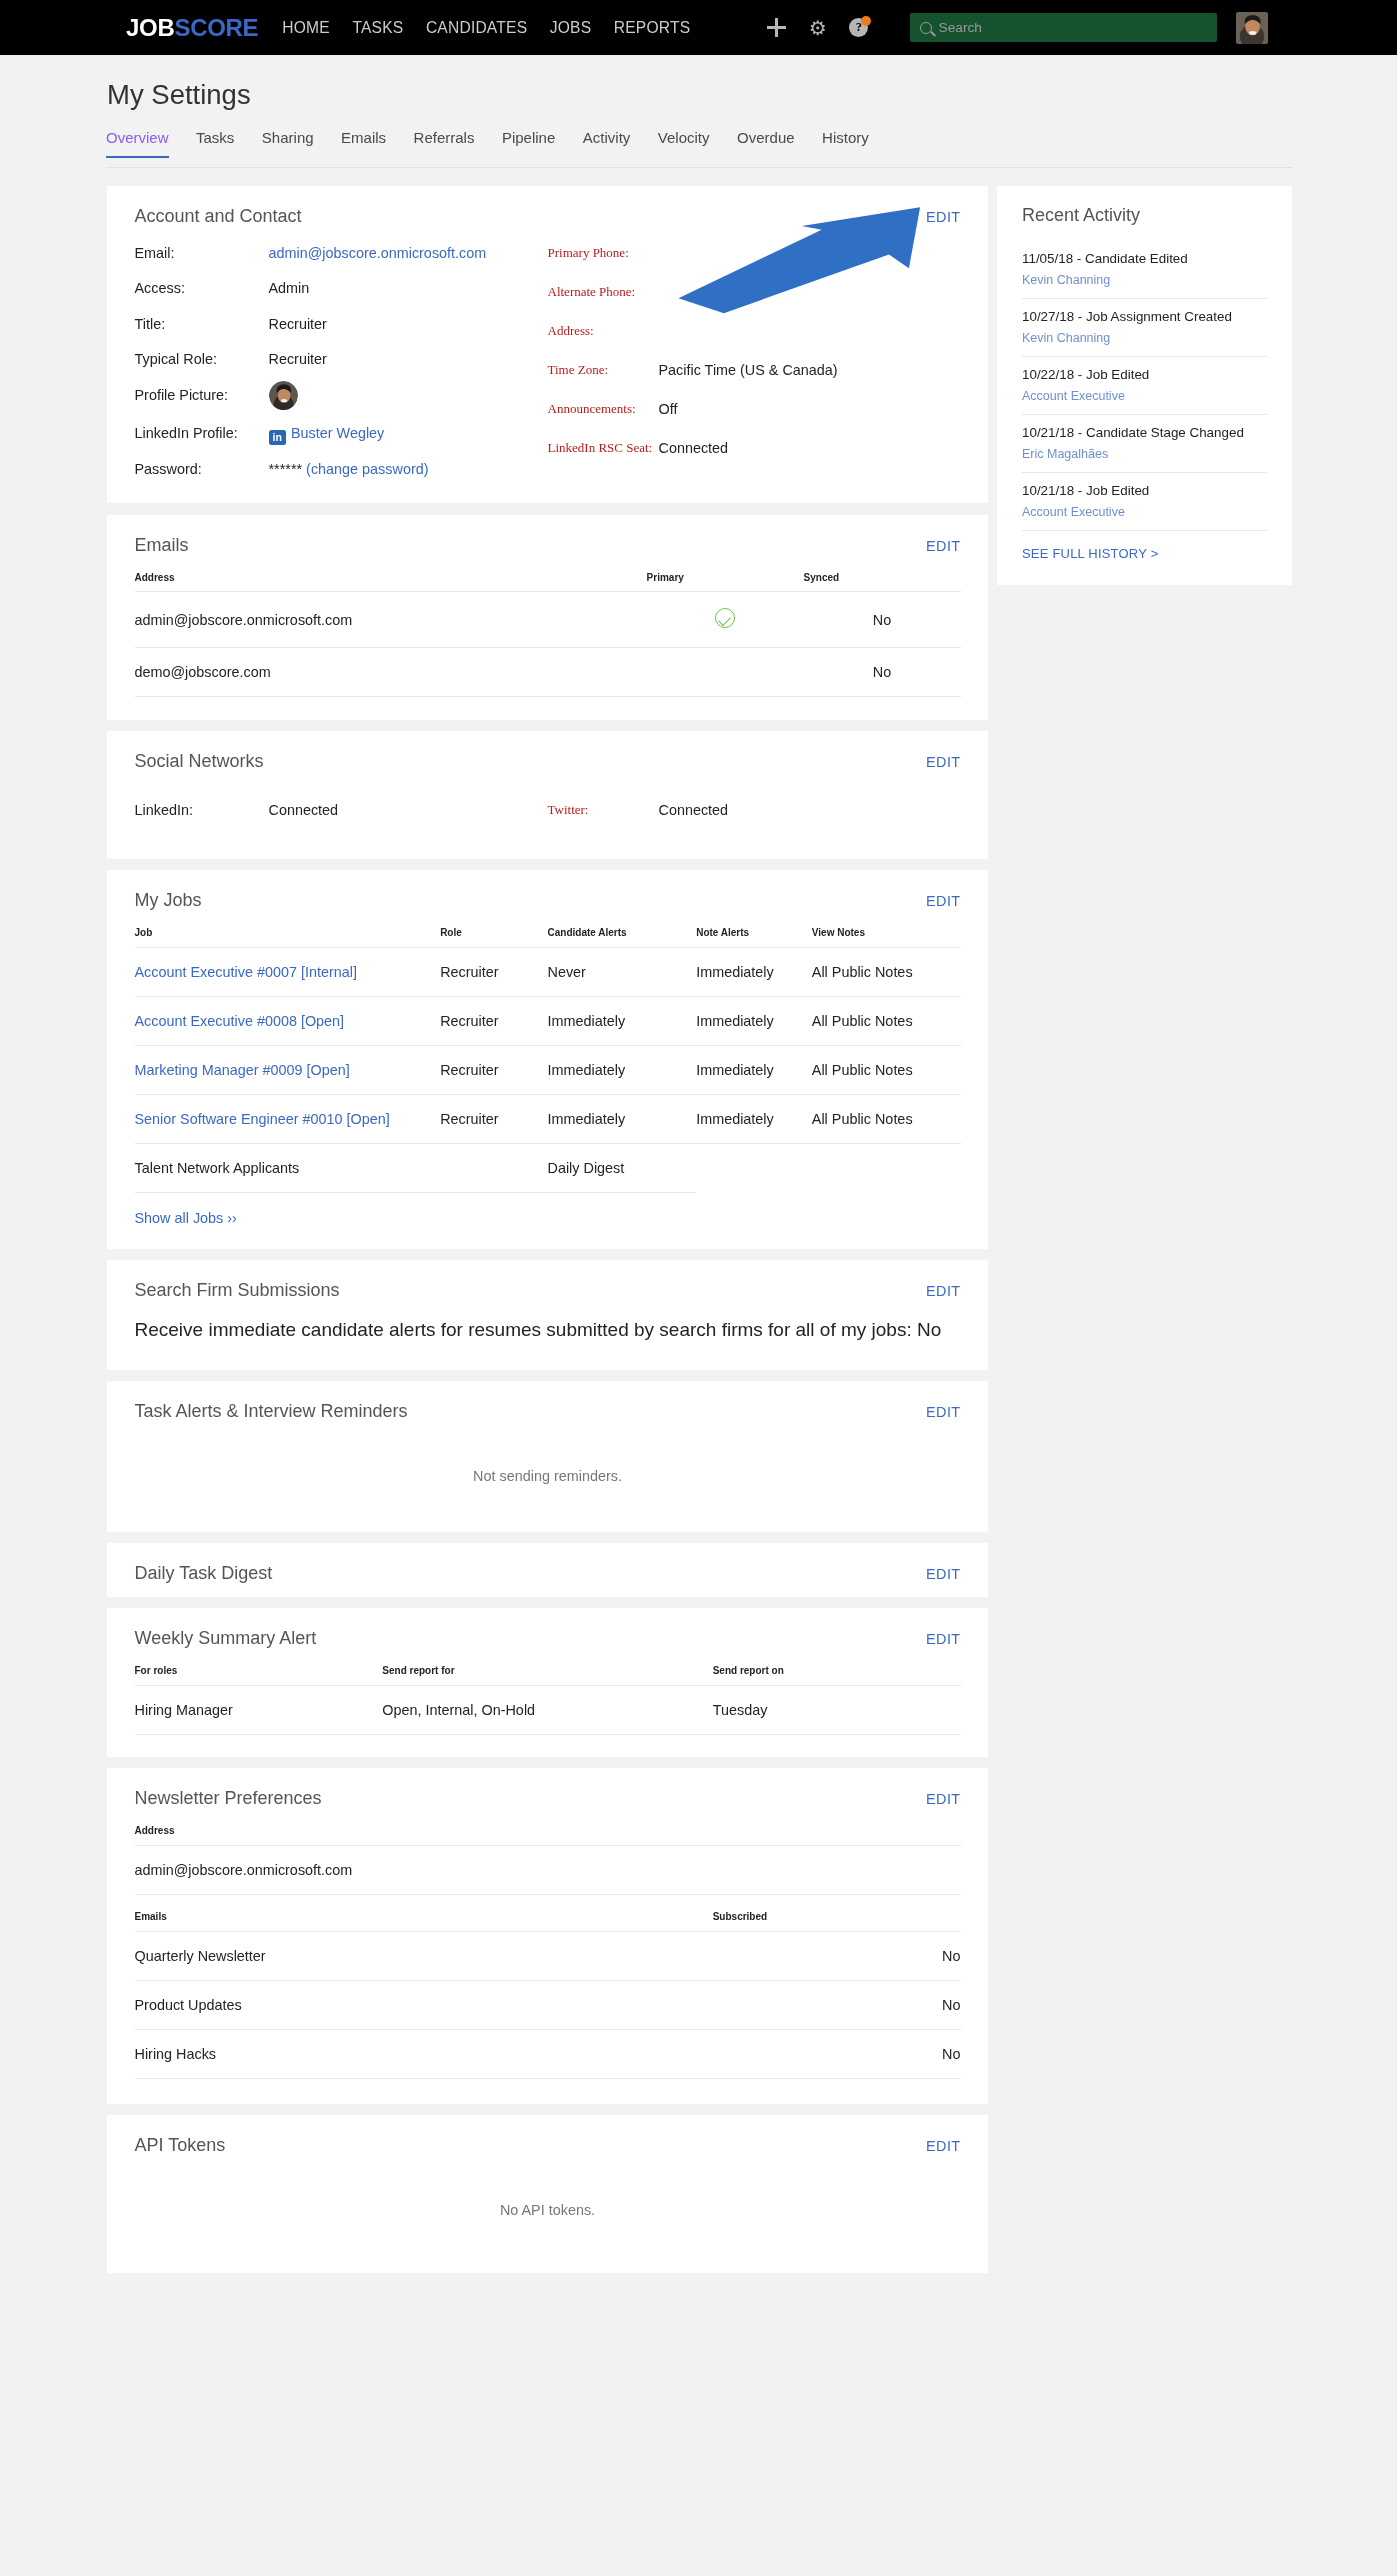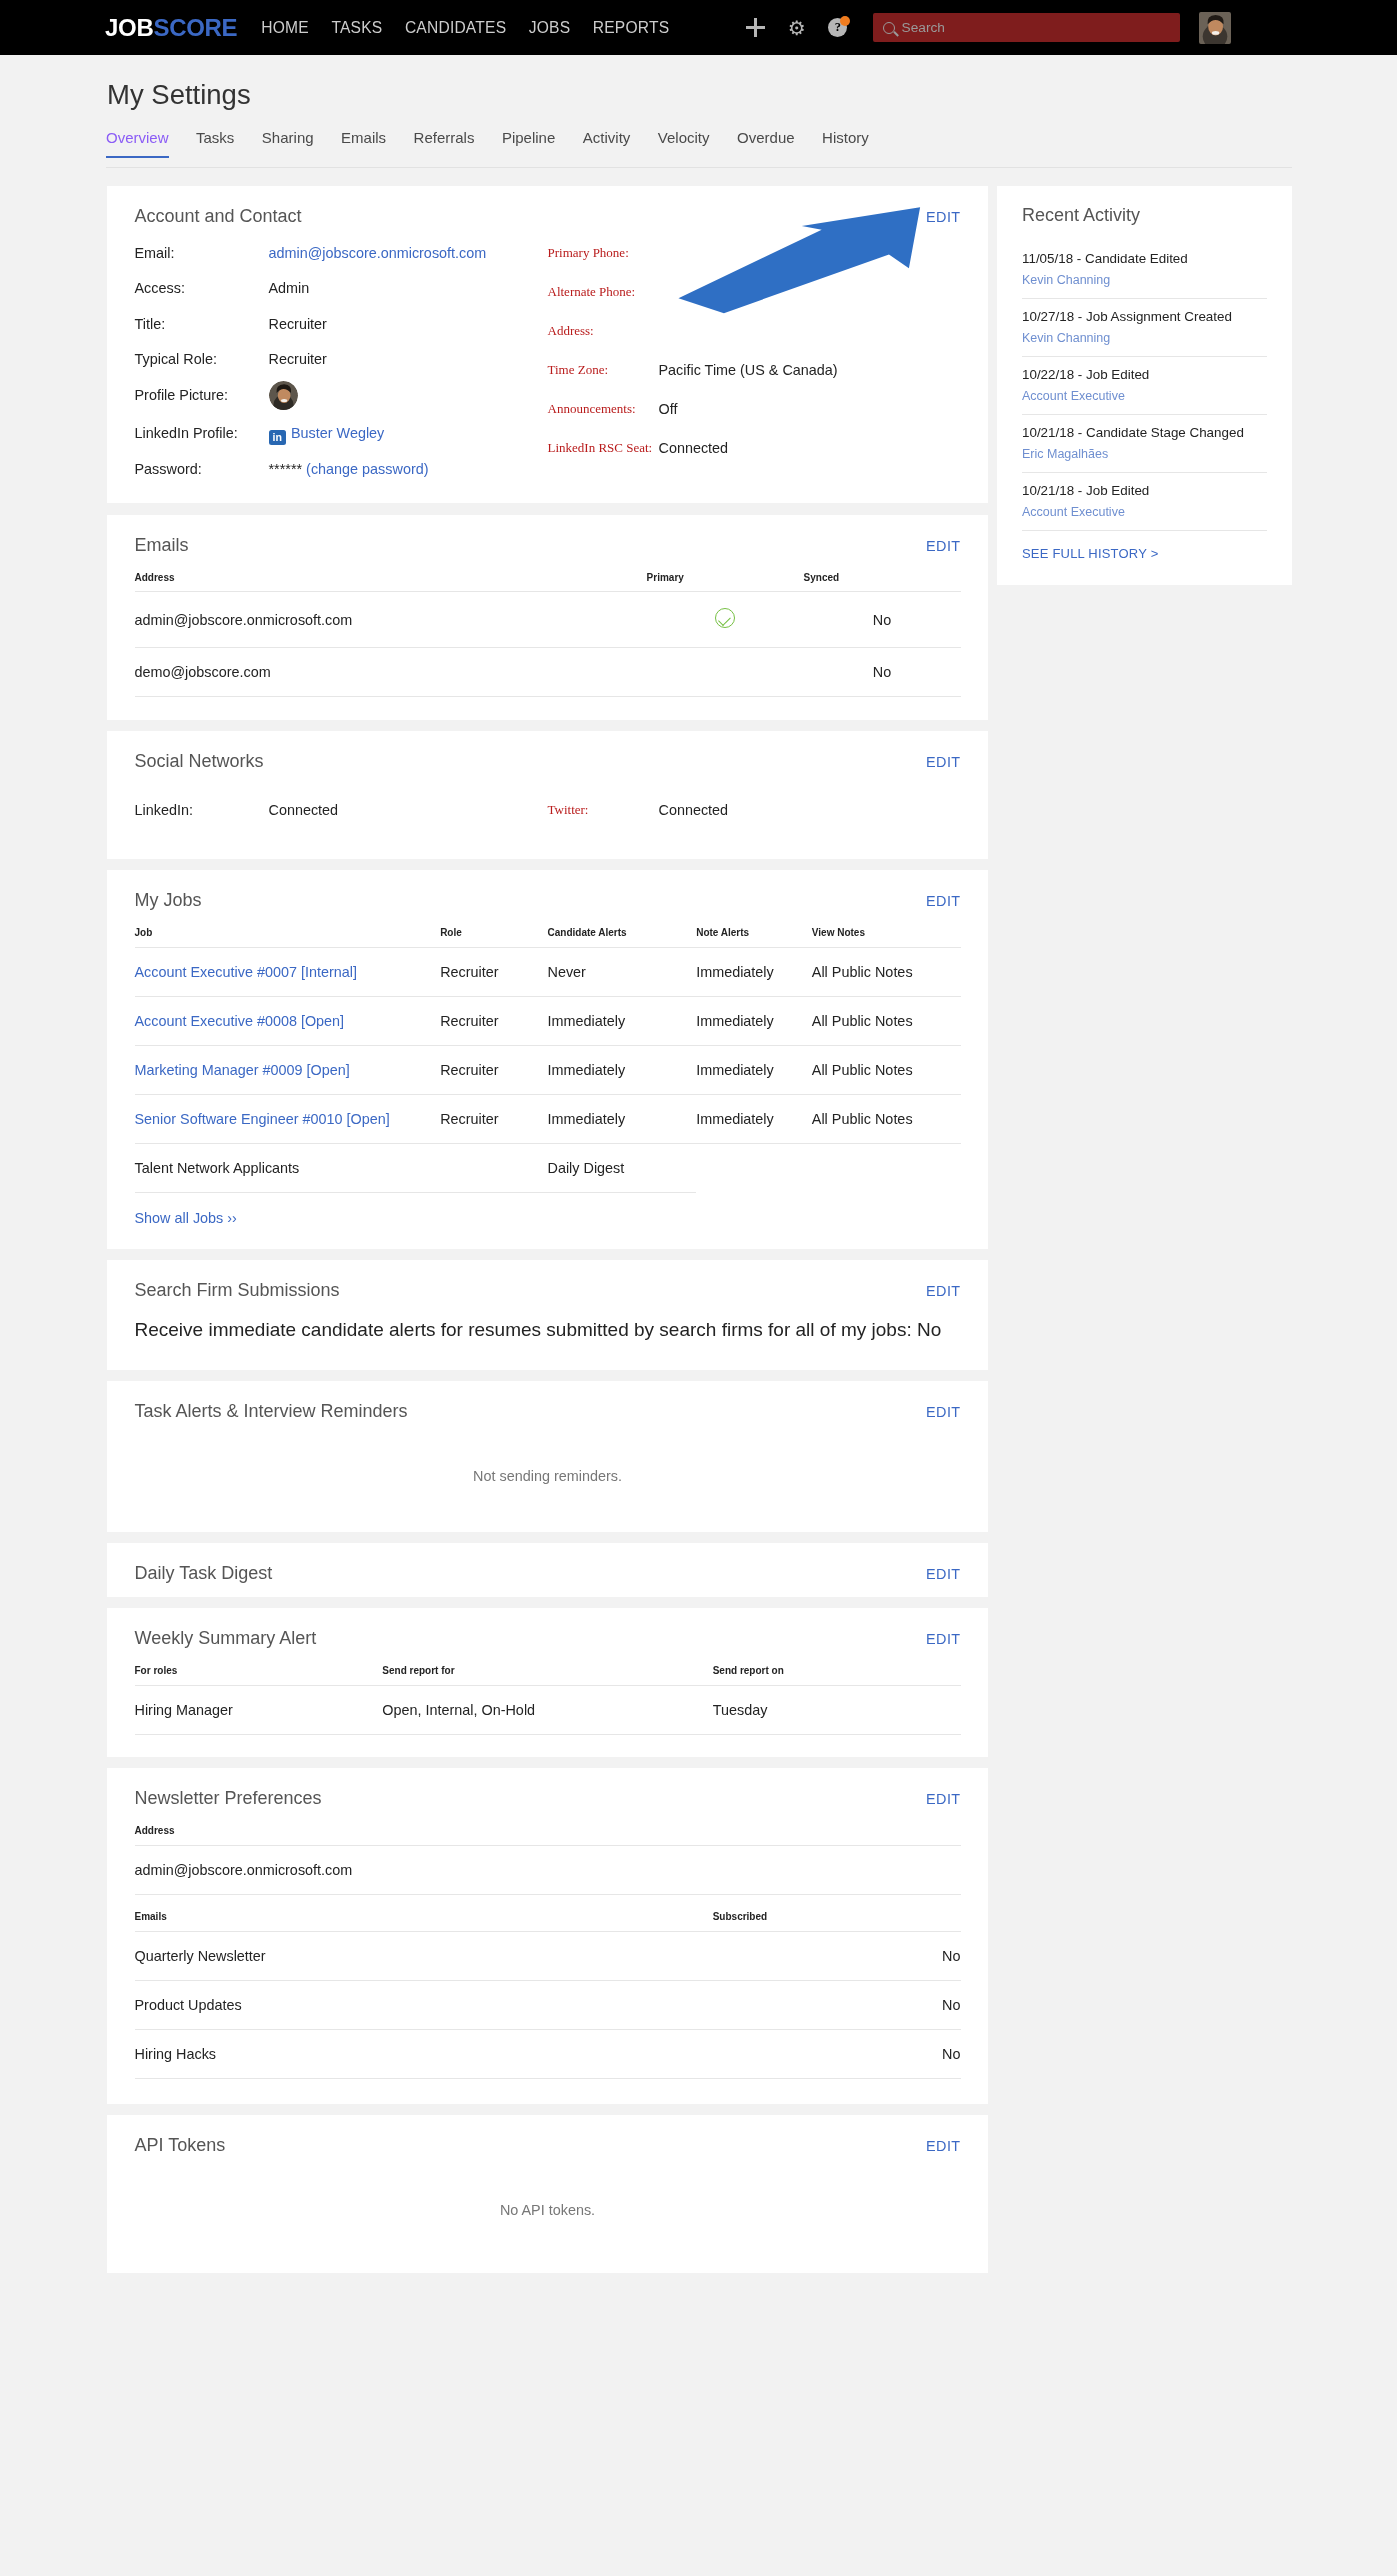--- a/index.html
+++ b/index.html
@@ -10,21 +10,21 @@
     font-family: "Liberation Sans", sans-serif;
     -webkit-font-smoothing: antialiased;
   }
   body { position: relative; overflow: hidden; }
 
   
   .topnav {
     position: absolute; top: 0; left: 0;
     width: 1398px; height: 55px;
     background: #000000;
-    display: flex; align-items: center;
+    display: flex; align-items: center; padding-left: 21px;
   }
   .logo {
     margin-left: 105px;
     font-size: 24px; font-weight: 700; letter-spacing: -0.3px;
     line-height: 1;
   }
   .logo .job { color: #ffffff; }
   .logo .score { color: #3b68c4; }
   .navlinks { display: flex; align-items: center; margin-left: 24px; }
   .navlink {
@@ -41,22 +41,22 @@
     width: 19px; height: 19px; border-radius: 50%;
     background: #b6b6b6; color: #000; font-size: 12.5px; font-weight: 700;
     display:flex; align-items:center; justify-content:center;
     font-family: "Liberation Serif", serif;
   }
   .help-badge {
     position: absolute; width: 10.6px; height: 10.6px; border-radius: 50%;
     background: #f07c1f; top: 1.9px; right: 1.2px;
   }
   .searchbox {
-    width: 307px; height: 29px; background: #7f1d1d; border-radius: 1.9px;
-    display: flex; align-items: center; padding-left: 10px; margin-left: 8px;
+    width: 307px; height: 29px; background: #14532d; border-radius: 1.9px;
+    display: flex; align-items: center; padding-left: 10px; margin-left: 24px;
   }
   .search-glass {
     width: 12px; height: 12px; border: 1.6px solid #9a9a9a; border-radius: 50%;
     position: relative; flex: none; margin-right: 6.2px;
   }
   .search-glass::after {
     content:''; position:absolute; width: 1.6px; height: 5.6px; background:#9a9a9a;
     transform: rotate(-45deg); right: -1.9px; bottom: -3.7px;
   }
   .search-ph { color: #9a9a9a; font-size: 13.7px; }

